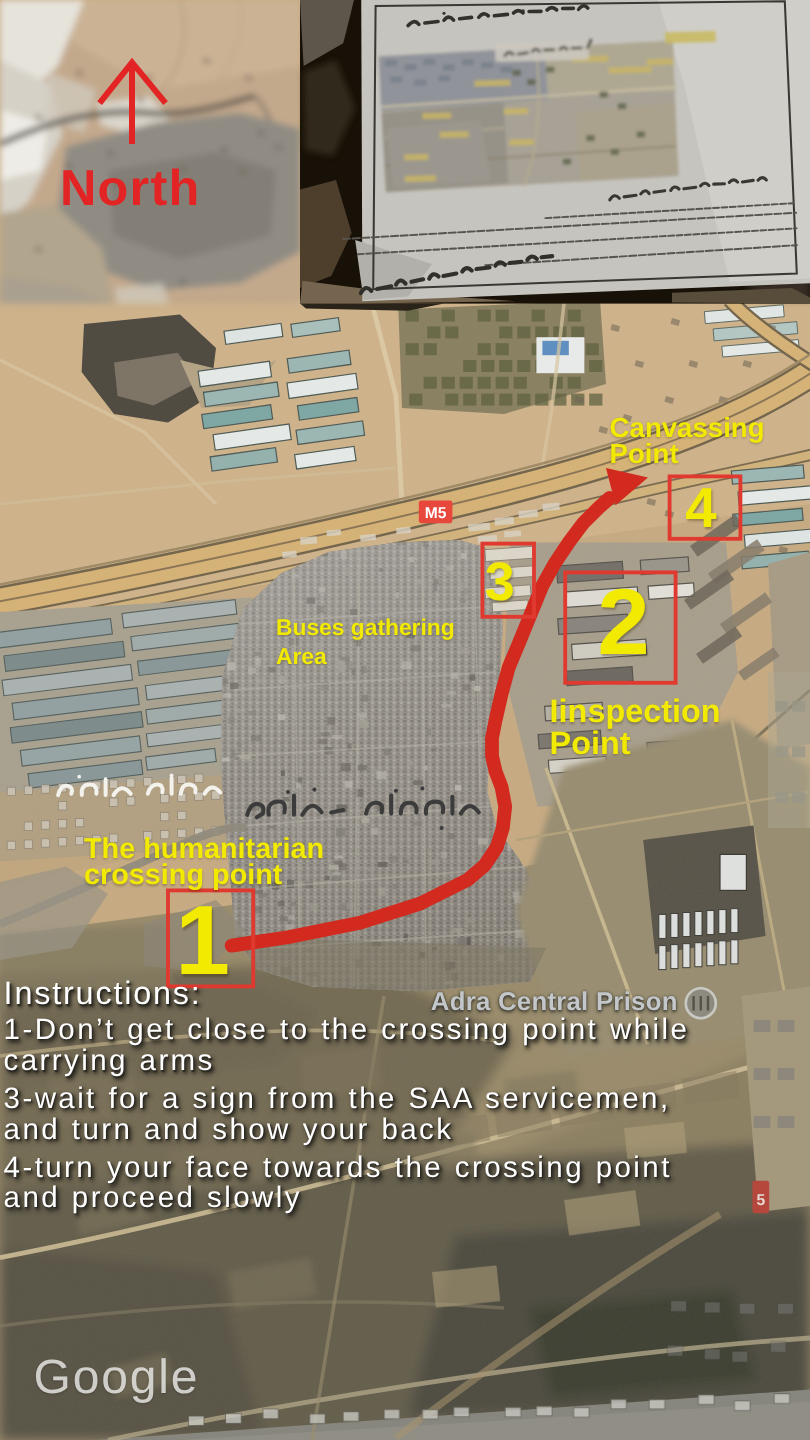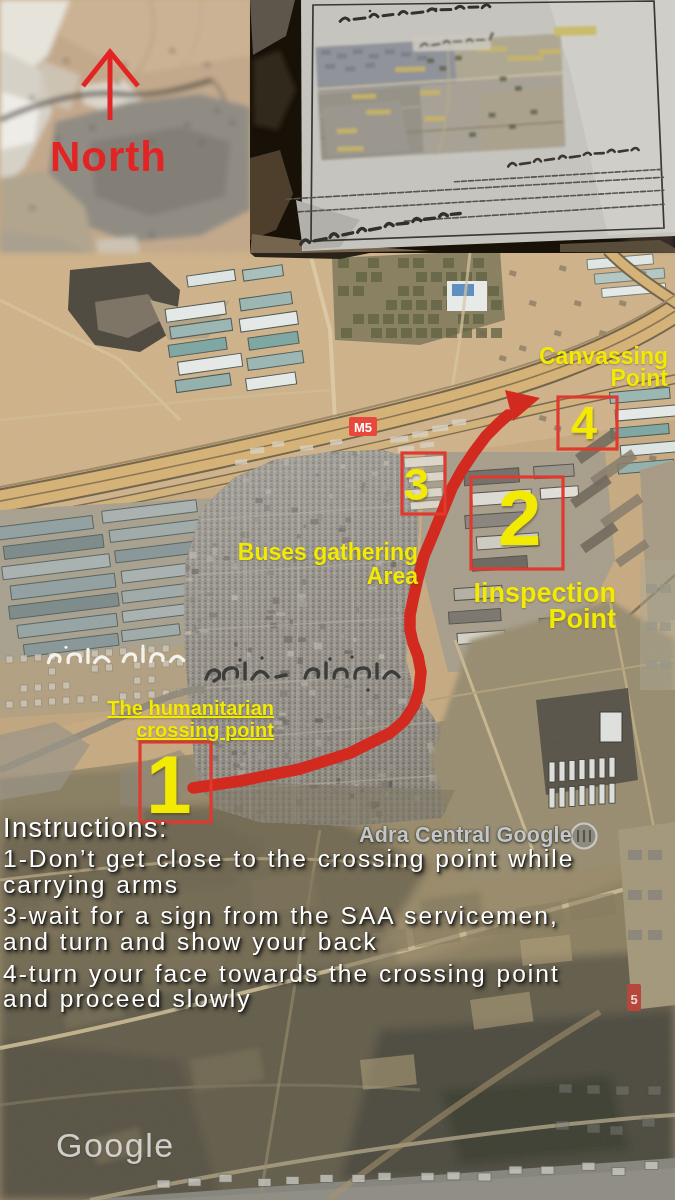--- a/index.html
+++ b/index.html
@@ -1,19 +1,19 @@
 <!DOCTYPE html>
 <html><head>
 <meta charset="utf-8">
 <style>
   html,body{margin:0;padding:0;background:#222;}
   #wrap{position:relative;width:675px;height:1200px;overflow:hidden;font-family:"Liberation Sans",sans-serif;background:#c7ab83;}
   #bg{position:absolute;left:0;top:0;}
   .lbl{position:absolute;font-weight:bold;line-height:1.0;white-space:nowrap;}
-  .yellow{color:#f2ea00;text-align:right;text-shadow:0 1px 2px rgba(60,50,0,0.35);}
+  .yellow{color:#f2ea00;text-align:left;text-shadow:0 1px 2px rgba(60,50,0,0.35);}
   .dark{color:#454545;text-align:center;text-shadow:0 0 3px rgba(255,255,255,0.45);}
   .instr{position:absolute;left:3px;top:816px;width:662px;color:#fff;font-weight:normal;font-size:24.6px;line-height:25.4px;letter-spacing:2px;word-spacing:1px;
     text-shadow:2px 2px 3px rgba(38,36,30,0.95),1px 1px 1px rgba(38,36,30,0.9),2px 3px 4px rgba(38,36,30,0.7);}
   .instr p{margin:0 0 6px 0;}
   .num{position:absolute;color:#f2ea00;font-weight:bold;text-shadow:1px 2px 2px rgba(60,50,0,0.4);}
 </style>
 </head>
 <body>
 <div id="wrap">
 <svg id="bg" width="675" height="1200" viewBox="0 0 675 1200" xmlns="http://www.w3.org/2000/svg" shape-rendering="auto">
@@ -775,33 +775,33 @@
           <path d="M298,205 L664,193" stroke-dasharray="5 2"></path>
           <path d="M404,217 L664,207" stroke-dasharray="6 2"></path>
         </g>
         <g stroke="#31302b" stroke-width="3.4" fill="none" stroke-linecap="round" transform="rotate(-6 370 235)">
           <path d="M300,237 q5,-7 9,-1 m5,-1 l12,-1 m4,-1 q4,-6 8,0 m5,-1 l10,-1 m5,0 q4,-6 8,-1 m4,0 l11,-1 m5,-1 q4,-5 8,0 m4,-1 l11,0 m5,-1 q4,-5 8,0 m4,-1 l10,0 m5,-1 q4,-5 8,0 m4,-1 l9,0"></path>
         </g>
       </g>
     </svg>
 
 <div class="lbl yellow" style="left:508px;top:345px;width:160px;font-size:23px;line-height:22px;">Canvassing<br>Point</div>
-<div class="lbl yellow" style="left:230px;top:512px;width:188px;font-size:23px;line-height:24px;margin-top:28px;">Buses gathering<br>Area</div>
-<div class="lbl yellow" style="left:438px;top:580px;width:178px;font-size:27px;line-height:26px;">Iinspection<br>Point</div>
-<div class="lbl yellow" style="left:70px;top:697px;width:204px;font-size:20px;line-height:22px;text-decoration:underline;">The humanitarian<br>crossing point</div>
+<div class="lbl yellow" style="left:230px;top:512px;width:188px;font-size:19px;line-height:24px;">Buses gathering<br>Area</div>
+<div class="lbl yellow" style="left:458px;top:580px;width:178px;font-size:27px;line-height:26px;">Iinspection<br>Point</div>
+<div class="lbl yellow" style="left:70px;top:697px;width:204px;font-size:24px;line-height:22px;">The humanitarian<br>crossing point</div>
 
 
 <div class="num" style="left:146px;top:738px;font-size:82px;">1</div>
 <div class="num" style="left:498px;top:473px;font-size:78px;">2</div>
 <div class="num" style="left:404px;top:459px;font-size:45px;">3</div>
 <div class="num" style="left:571px;top:395px;font-size:47px;">4</div>
 
-<div class="lbl" style="left:359px;top:825px;font-size:21.5px;font-weight:bold;color:#c3c7ca;letter-spacing:0.2px;text-shadow:0 1px 3px rgba(35,35,30,0.85),0 0 2px rgba(35,35,30,0.6);">Adra Central Google</div>
+<div class="lbl" style="left:359px;top:825px;font-size:21.5px;font-weight:bold;color:#c3c7ca;letter-spacing:0.2px;text-shadow:0 1px 3px rgba(35,35,30,0.85),0 0 2px rgba(35,35,30,0.6);">Adra Central Prison</div>
 
-<div class="lbl" style="left:28px;top:1128px;font-size:34px;color:rgba(240,240,238,0.8);font-weight:normal;letter-spacing:1.5px;text-shadow:0 1px 2px rgba(0,0,0,0.2);margin-left:28px;">Google</div>
+<div class="lbl" style="left:28px;top:1128px;font-size:40px;color:rgba(240,240,238,0.8);font-weight:normal;letter-spacing:1.5px;text-shadow:0 1px 2px rgba(0,0,0,0.2);">Google</div>
 
 <div class="instr">
 <p style="font-size:27px;margin-bottom:5px;letter-spacing:1.5px;">Instructions:</p>
 <p>1-Don’t get close to the crossing point while<br>carrying arms</p>
 <p style="margin-top:5px;">3-wait for a sign from the SAA servicemen,<br>and turn and show your back</p>
 <p style="margin-top:7px;">4-turn your face towards the crossing point<br>and proceed slowly</p>
 </div>
 </div>
 
 </body></html>

